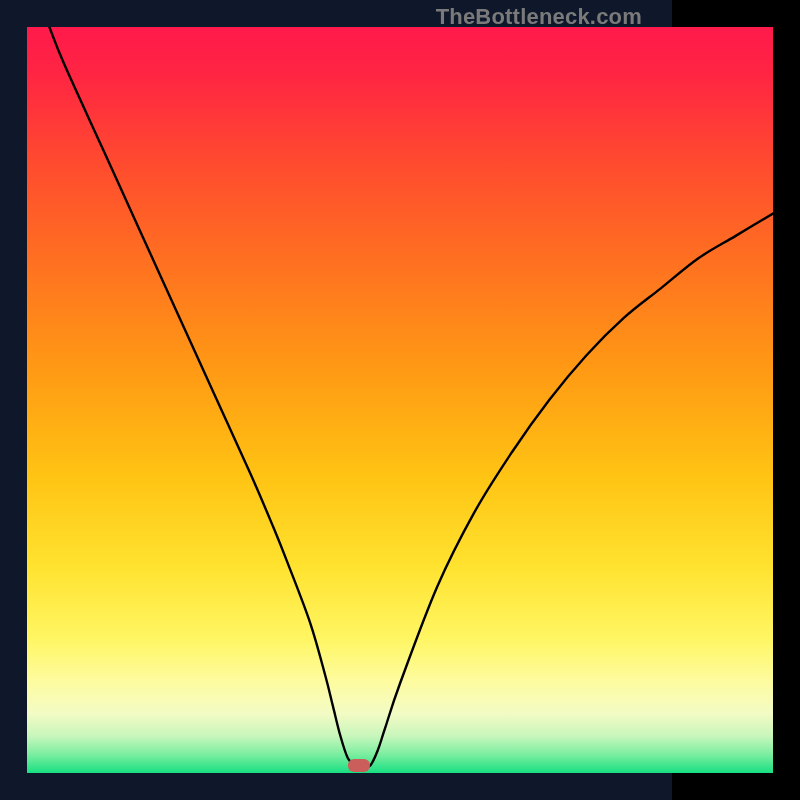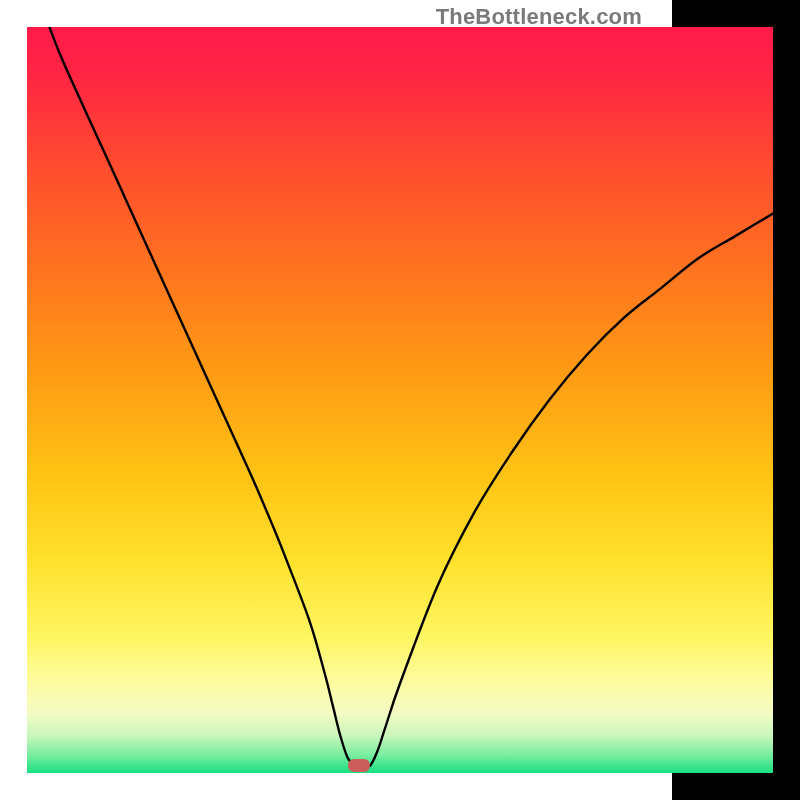--- a/index.html
+++ b/index.html
@@ -8,21 +8,21 @@
     width: 800px;
     height: 800px;
     overflow: hidden;
     background: #000;
     font-family: Arial, Helvetica, sans-serif;
   }
   .frame {
     position: relative;
     width: 672px;
     height: 800px;
-    background: #ffffff;
+    background: #0f172a;
   }
   .plot {
     position: absolute;
     left: 27px;
     top: 27px;
     width: 746px;
     height: 746px;
     overflow: hidden;
   }
   .watermark {

